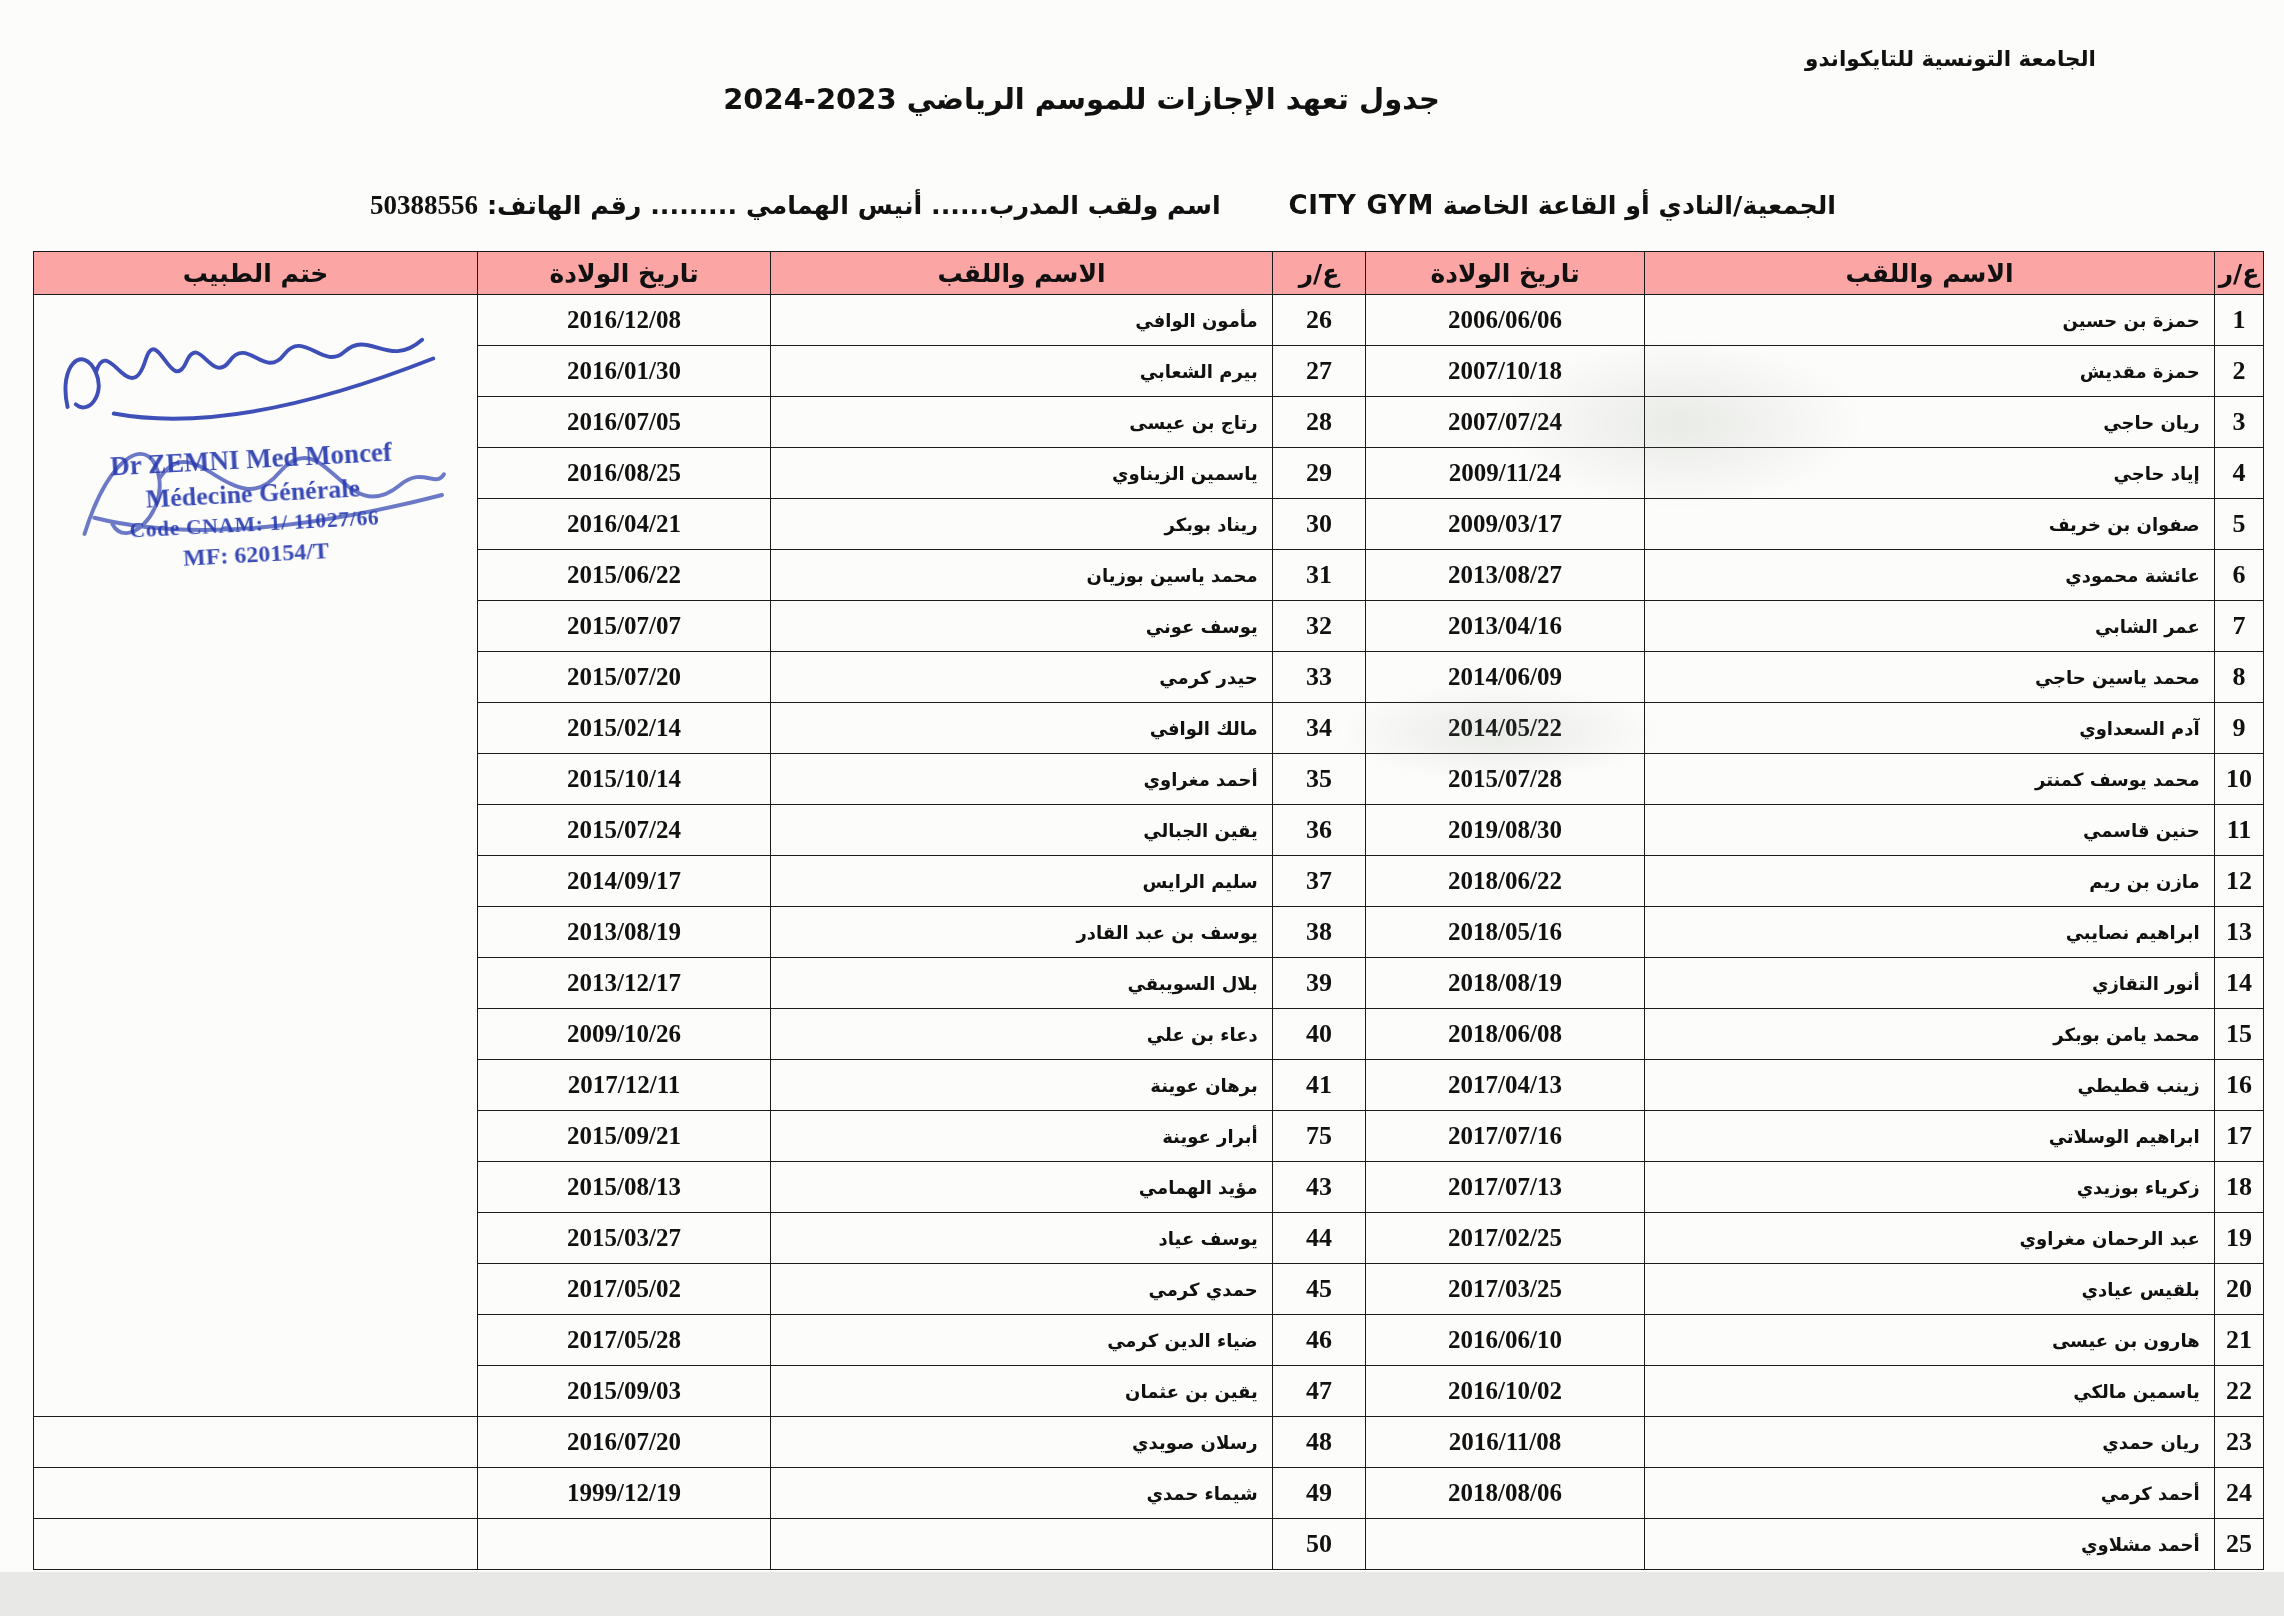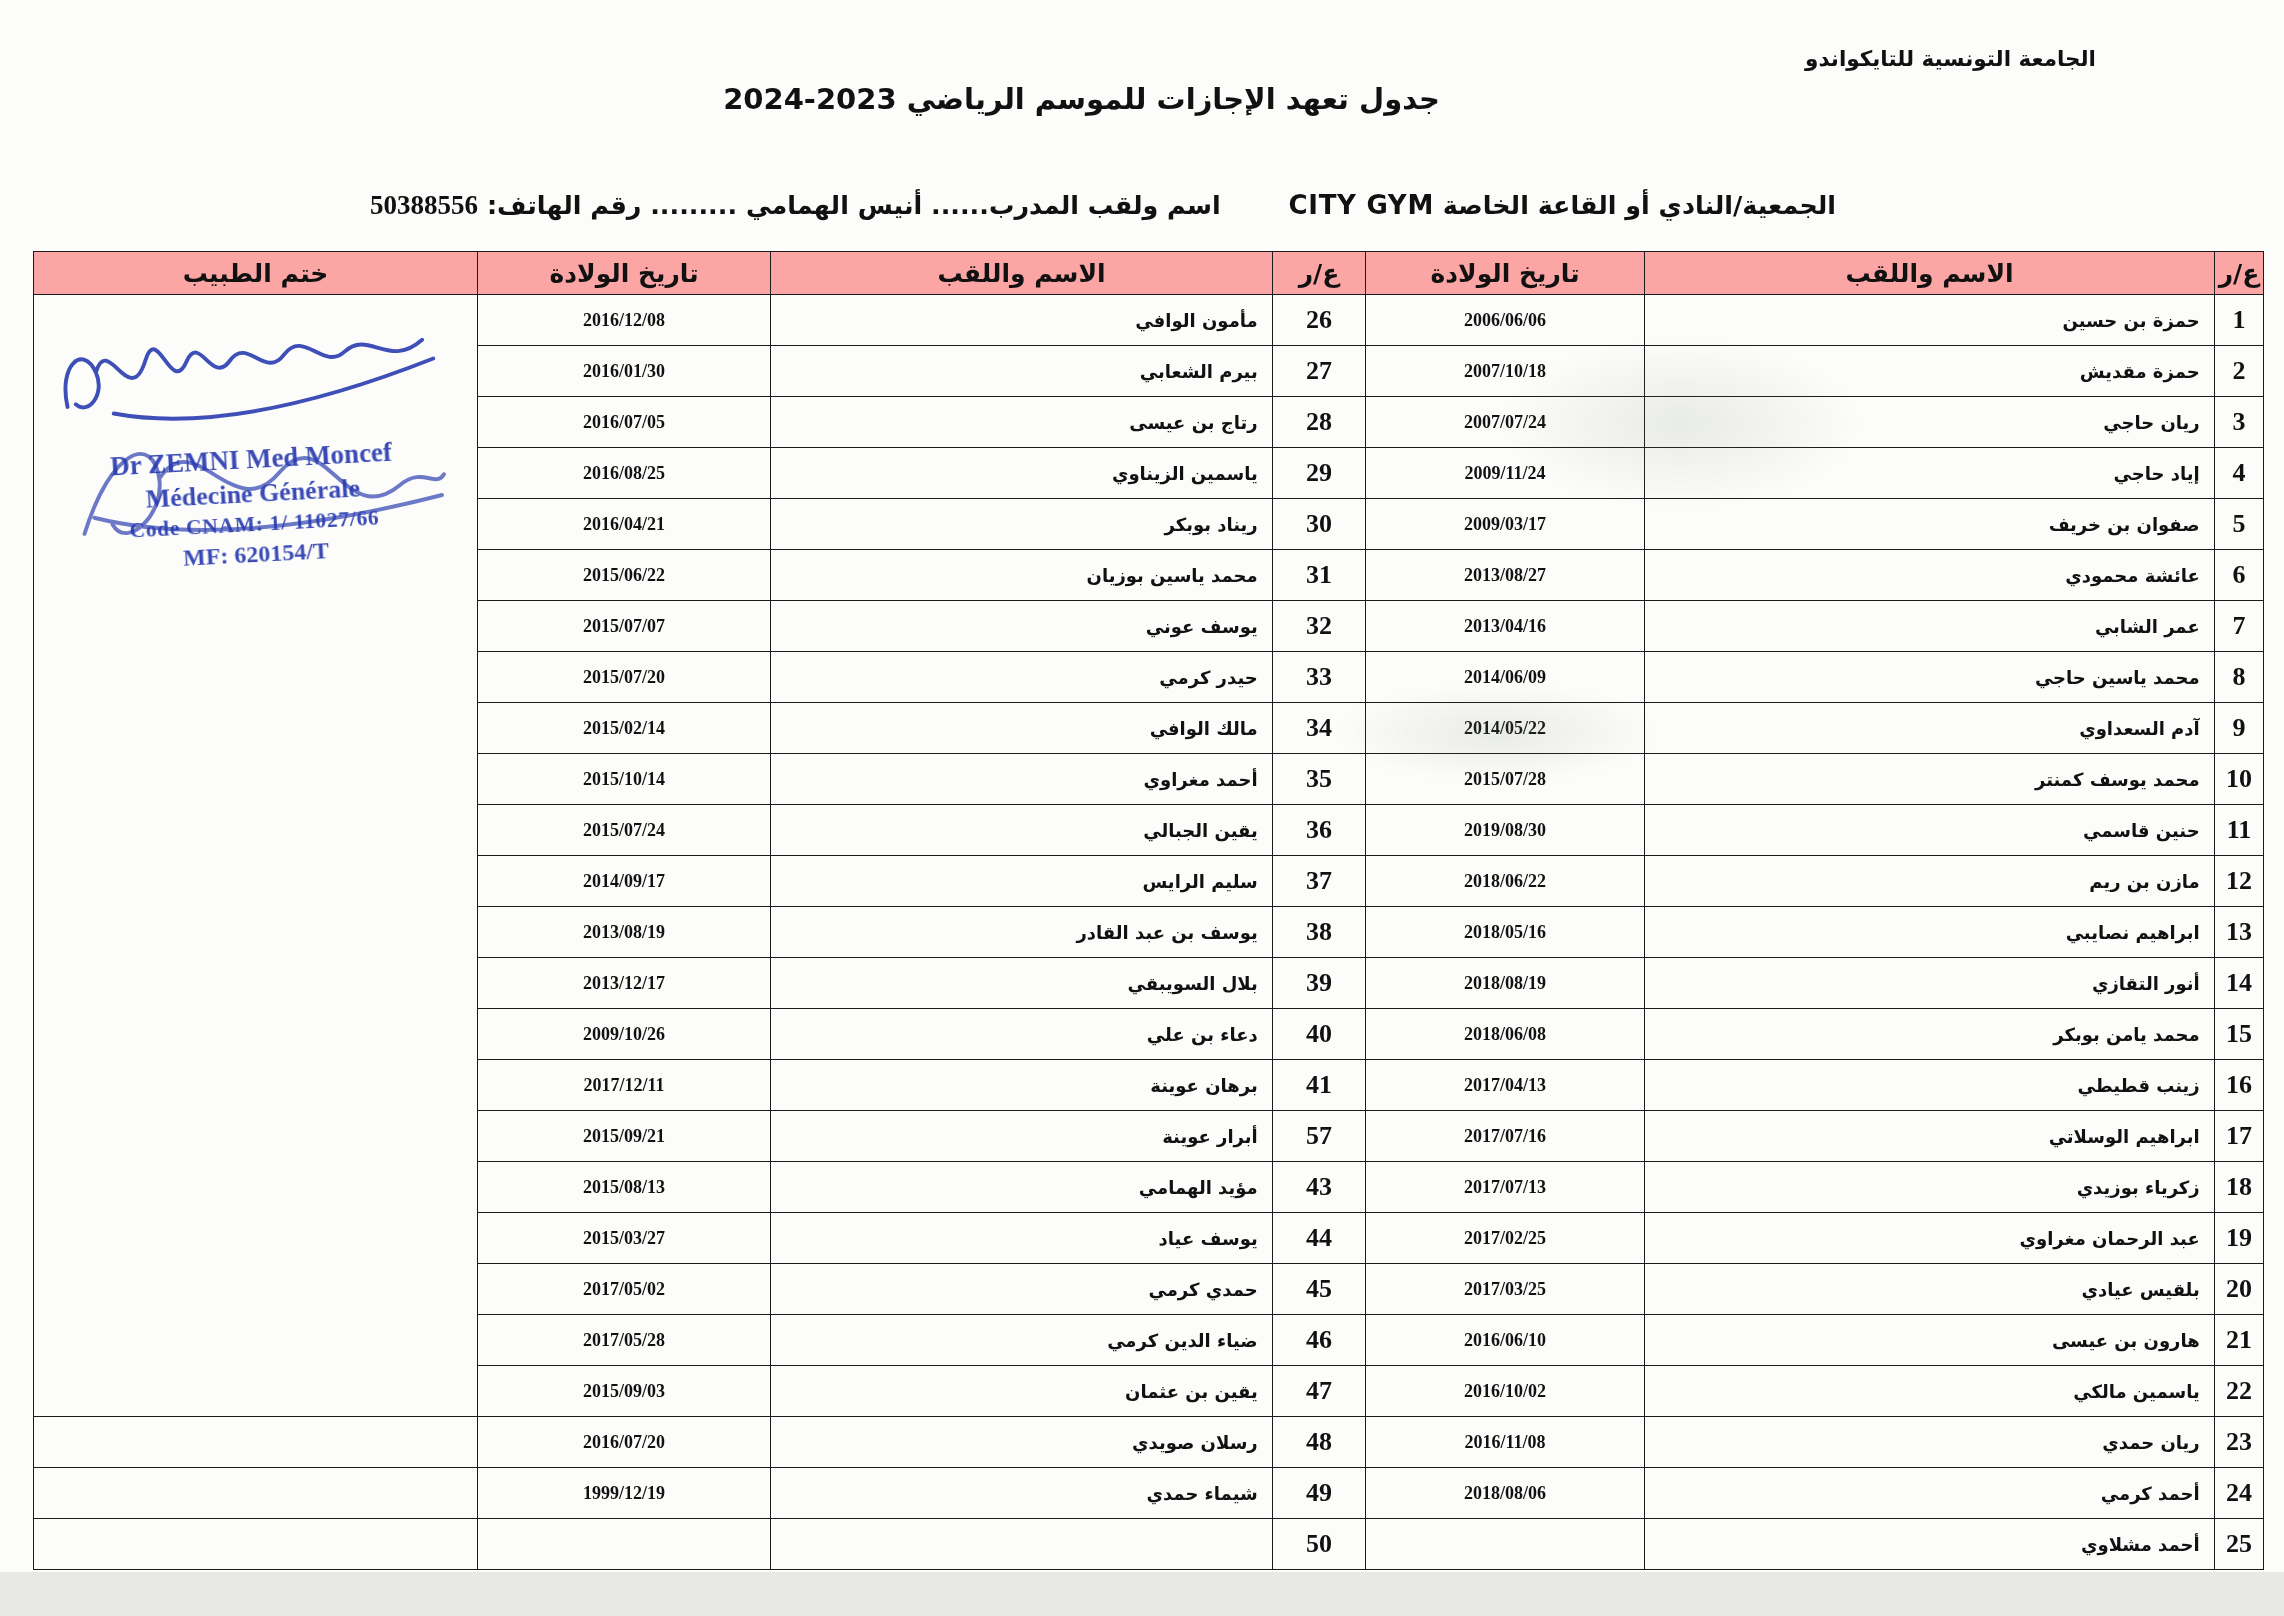--- a/index.html
+++ b/index.html
@@ -52,21 +52,21 @@
   td.num {
     font-family:"Liberation Serif","DejaVu Serif",serif;
     font-size:26px; font-weight:bold; text-align:center;
   }
   td.name {
     font-size:18px; font-weight:bold;
     text-align:right; padding-right:14.3px;
   }
   td.date {
     font-family:"Liberation Serif","DejaVu Serif",serif;
-    font-size:18px; font-weight:bold; text-align:center;
+    font-size:25px; font-weight:bold; text-align:center;
   }
   td.stampcell { background:transparent; }
 
   
   .stamp-overlay {
     position:absolute; left:42px; top:306px; width:423px; height:391px;
     pointer-events:none;
   }
   .stamp-overlay svg { position:absolute; }
   .sig1 { top:0; left:6.5px; width:404px; height:124px; transform:rotate(-4deg); }
@@ -265,21 +265,21 @@
           <td class="name">زينب قطيطي</td>
           <td class="date">2017/04/13</td>
           <td class="num">41</td>
           <td class="name">برهان عوينة</td>
           <td class="date">2017/12/11</td>
         </tr>
         <tr>
           <td class="num">17</td>
           <td class="name">ابراهيم الوسلاتي</td>
           <td class="date">2017/07/16</td>
-          <td class="num">57</td>
+          <td class="num">75</td>
           <td class="name">أبرار عوينة</td>
           <td class="date">2015/09/21</td>
         </tr>
         <tr>
           <td class="num">18</td>
           <td class="name">زكرياء بوزيدي</td>
           <td class="date">2017/07/13</td>
           <td class="num">43</td>
           <td class="name">مؤيد الهمامي</td>
           <td class="date">2015/08/13</td>

